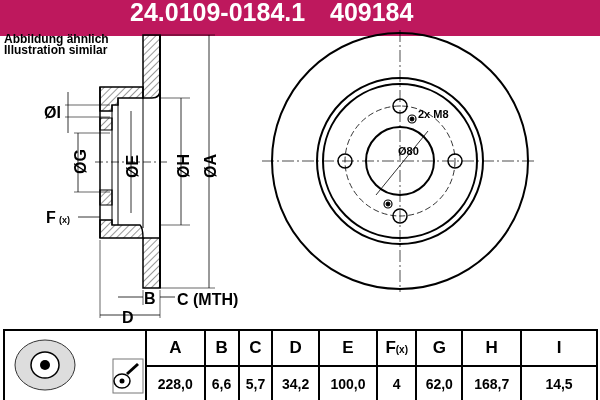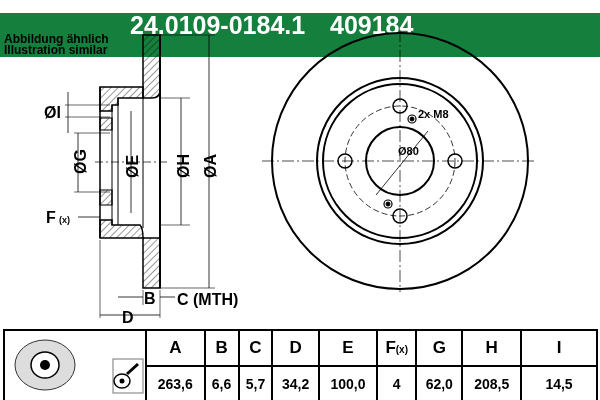--- a/index.html
+++ b/index.html
@@ -1,17 +1,17 @@
 <!DOCTYPE html>
 <html><head>
 <meta charset="utf-8">
 <style>
   html,body{margin:0;padding:0;background:#fff;}
   body{width:600px;height:400px;position:relative;overflow:hidden;font-family:"Liberation Sans",sans-serif;}
-  .header{position:absolute;left:0;top:13px;width:600px;height:44px;background:#15803d;color:#fff;}
+  .header{position:absolute;left:0;top:0;width:600px;height:36px;background:#be185d;color:#fff;}
   .header .pn{position:absolute;left:130px;top:-2px;font-size:25px;font-weight:bold;letter-spacing:0px;}
   .header .ref{position:absolute;left:330px;top:-2px;font-size:25px;font-weight:bold;}
   .note{position:absolute;left:4px;top:34px;font-size:12px;font-weight:bold;line-height:11px;color:#000;}
   svg.drawing{position:absolute;left:0;top:0;}
   table.specs{position:absolute;left:3px;top:329px;width:595px;height:69px;border-collapse:collapse;}
   table.specs td{border:2px solid #000;text-align:center;font-weight:bold;color:#000;padding:0;}
   table.specs tr.hdr td{font-size:17px;height:34px;}
   table.specs tr.val td{font-size:14px;height:33px;}
   .fx small{font-size:10px;}
   .icon-cell{position:relative;}
@@ -132,24 +132,24 @@
     <td>B</td>
     <td>C</td>
     <td>D</td>
     <td>E</td>
     <td class="fx"><span>F</span><small>(x)</small></td>
     <td>G</td>
     <td>H</td>
     <td style="width:74px;">I</td>
   </tr>
   <tr class="val">
-    <td>263,6</td>
+    <td>228,0</td>
     <td>6,6</td>
     <td>5,7</td>
     <td>34,2</td>
     <td>100,0</td>
     <td>4</td>
     <td>62,0</td>
-    <td>208,5</td>
+    <td>168,7</td>
     <td>14,5</td>
   </tr>
 </tbody>
   </table>
 
 </body></html>

